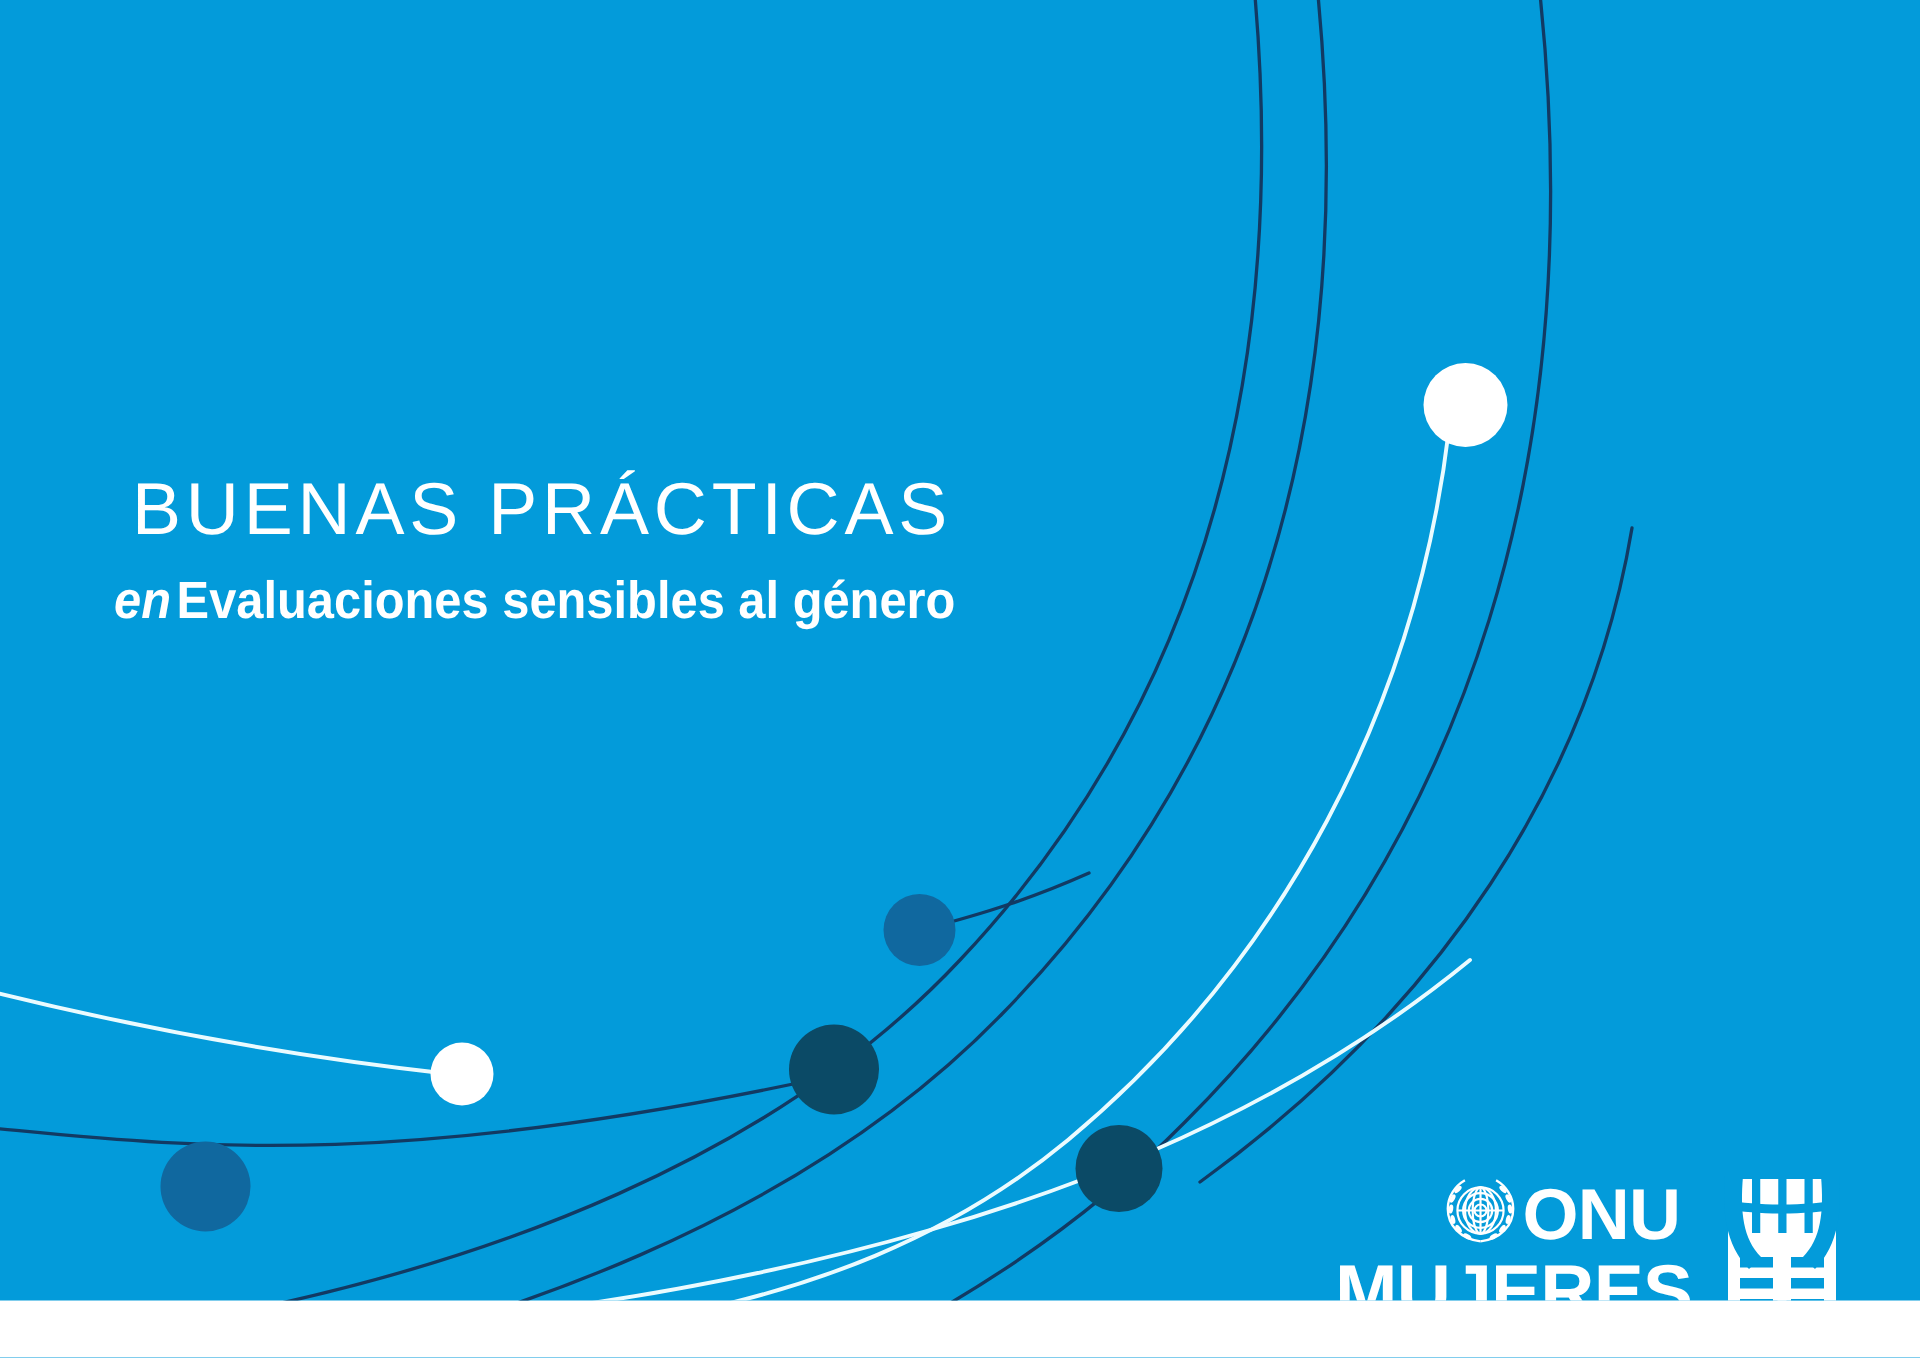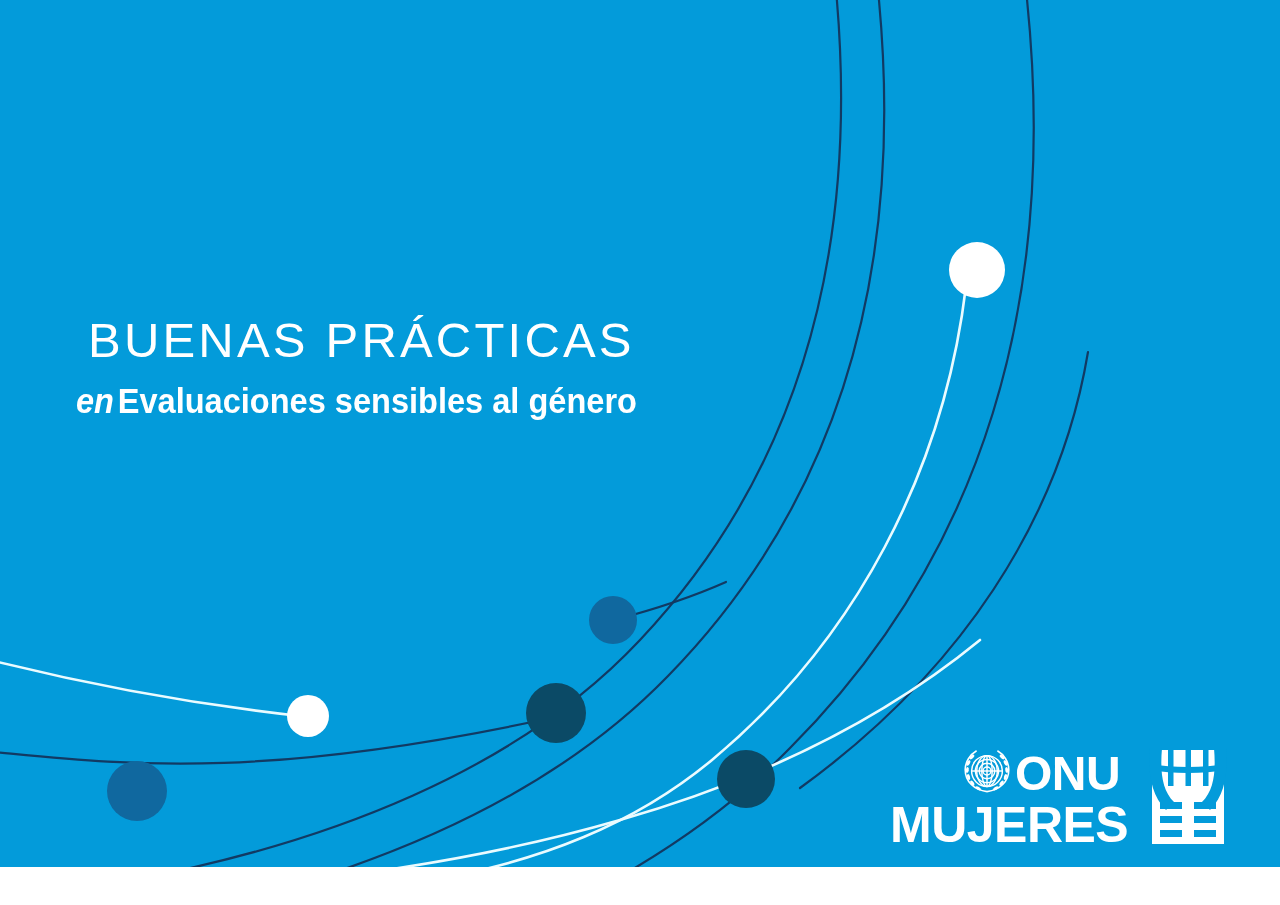--- a/index.html
+++ b/index.html
@@ -53,21 +53,21 @@
   .title-sub .em {
     font-style:italic;
     font-weight:bold;
     padding-right:4px;
   }
 
   
   .logo {
     position:absolute;
     left:888px;
-    top:744px;
+    top:780px;
     width:344px;
     height:108px;
   }
   .logo svg { display:block; }
 </style>
 </head>
 <body>
 
 <div id="cover" style="background: rgb(3, 155, 218);">
 

